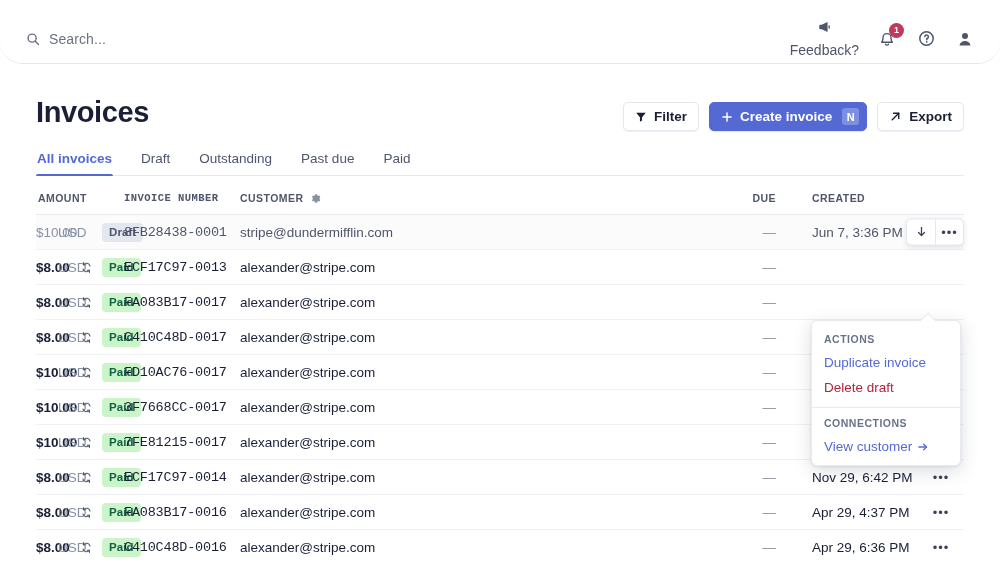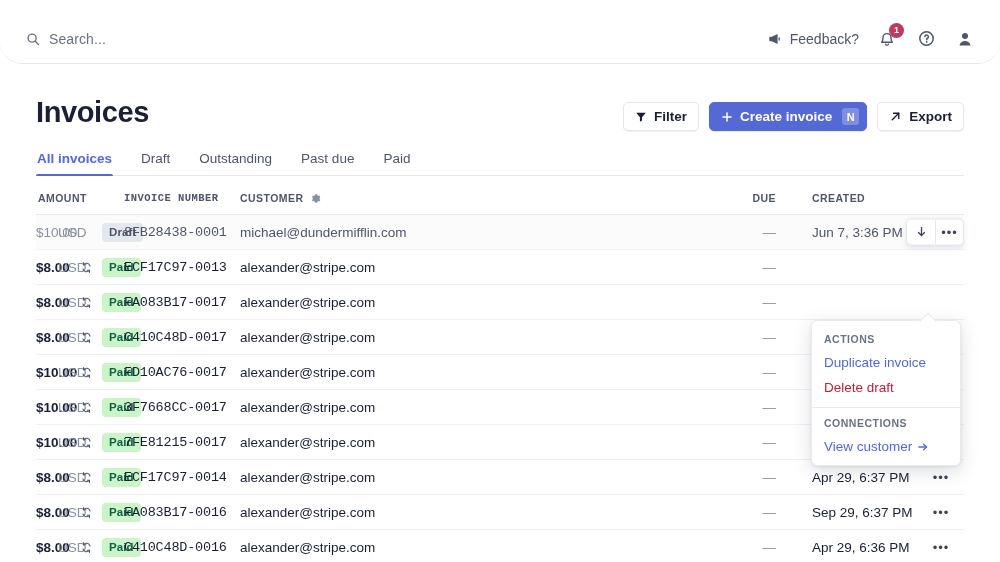--- a/index.html
+++ b/index.html
@@ -27,21 +27,21 @@
   }
   .search-box .label {
     font-size: 14px; color: #6b7280; letter-spacing: .1px;
   }
   .topbar-right {
     margin-left: auto;
     display: flex; align-items: center; gap: 17px;
   }
   .feedback {
     display: flex; align-items: center; gap: 8px;
-    font-size: 14px; color: #4f566b; cursor: pointer;
+    font-size: 14px; color: #4f566b; cursor: pointer; flex-direction: column;
   }
   .icon-btn {
     position: relative;
     width: 22px; height: 22px;
     display: flex; align-items: center; justify-content: center;
     cursor: pointer;
   }
   .badge-dot {
     position: absolute;
     top: -5px; right: -6px;
@@ -381,21 +381,21 @@
         <th class="c-act"></th>
       </tr>
     </thead>
     <tbody id="tbody">
         <tr class="row draft hovered">
           <td class="c-amount">$10.00</td>
           <td class="c-cur">USD</td>
           <td class="c-recur"></td>
           <td class="c-status"><span class="pill pill-draft">Draft</span></td>
           <td class="c-num">8FB28438-0001</td>
-          <td class="c-cust">michael@dundermifflin.com</td>
+          <td class="c-cust">stripe@dundermifflin.com</td>
           <td class="c-due">—</td>
           <td class="c-created">Jun 7, 3:36 PM</td>
           <td class="c-act" style="position: relative;">
             <div class="action-group">
               <div>
                 <svg width="13" height="13" viewBox="0 0 16 16" fill="none" stroke="#3c4257" stroke-width="1.6" stroke-linecap="round" stroke-linejoin="round">
                   <line x1="8" y1="2.6" x2="8" y2="12.2"></line>
                   <polyline points="4.3,8.6 8,12.4 11.7,8.6"></polyline>
                 </svg>
               </div>
@@ -521,39 +521,39 @@
               <path d="M12.4 6.2A4.6 4.6 0 0 0 4.3 4.6"></path>
               <path d="M3.6 9.8a4.6 4.6 0 0 0 8.1 1.6"></path>
               <path d="M4.4 1.9v2.8h2.8"></path>
               <path d="M11.6 14.1v-2.8H8.8"></path>
             </svg>
           </td>
           <td class="c-status"><span class="pill pill-paid">Paid</span></td>
           <td class="c-num">ECF17C97-0014</td>
           <td class="c-cust">alexander@stripe.com</td>
           <td class="c-due">—</td>
-          <td class="c-created">Apr 29, 6:37 PM</td>
+          <td class="c-created">Nov 29, 6:42 PM</td>
           <td class="c-act" style="position: relative;"><span class="dots">•••</span></td>
         </tr>
         <tr class="row">
           <td class="c-amount">$8.00</td>
           <td class="c-cur">USD</td>
           <td class="c-recur">
             <svg width="13" height="13" viewBox="0 0 16 16" fill="none" stroke="#4f566b" stroke-width="1.3" stroke-linecap="round">
               <path d="M12.4 6.2A4.6 4.6 0 0 0 4.3 4.6"></path>
               <path d="M3.6 9.8a4.6 4.6 0 0 0 8.1 1.6"></path>
               <path d="M4.4 1.9v2.8h2.8"></path>
               <path d="M11.6 14.1v-2.8H8.8"></path>
             </svg>
           </td>
           <td class="c-status"><span class="pill pill-paid">Paid</span></td>
           <td class="c-num">FA083B17-0016</td>
           <td class="c-cust">alexander@stripe.com</td>
           <td class="c-due">—</td>
-          <td class="c-created">Sep 29, 6:37 PM</td>
+          <td class="c-created">Apr 29, 4:37 PM</td>
           <td class="c-act" style="position: relative;"><span class="dots">•••</span></td>
         </tr>
         <tr class="row">
           <td class="c-amount">$8.00</td>
           <td class="c-cur">USD</td>
           <td class="c-recur">
             <svg width="13" height="13" viewBox="0 0 16 16" fill="none" stroke="#4f566b" stroke-width="1.3" stroke-linecap="round">
               <path d="M12.4 6.2A4.6 4.6 0 0 0 4.3 4.6"></path>
               <path d="M3.6 9.8a4.6 4.6 0 0 0 8.1 1.6"></path>
               <path d="M4.4 1.9v2.8h2.8"></path>

